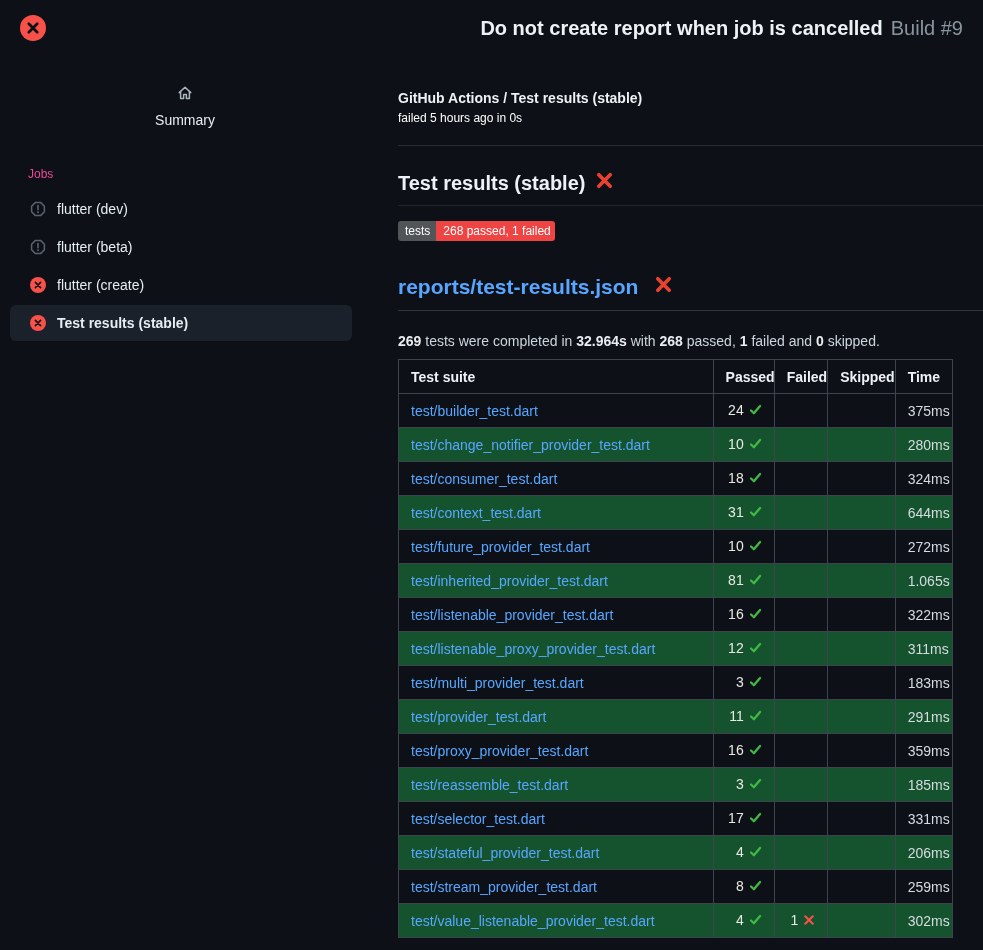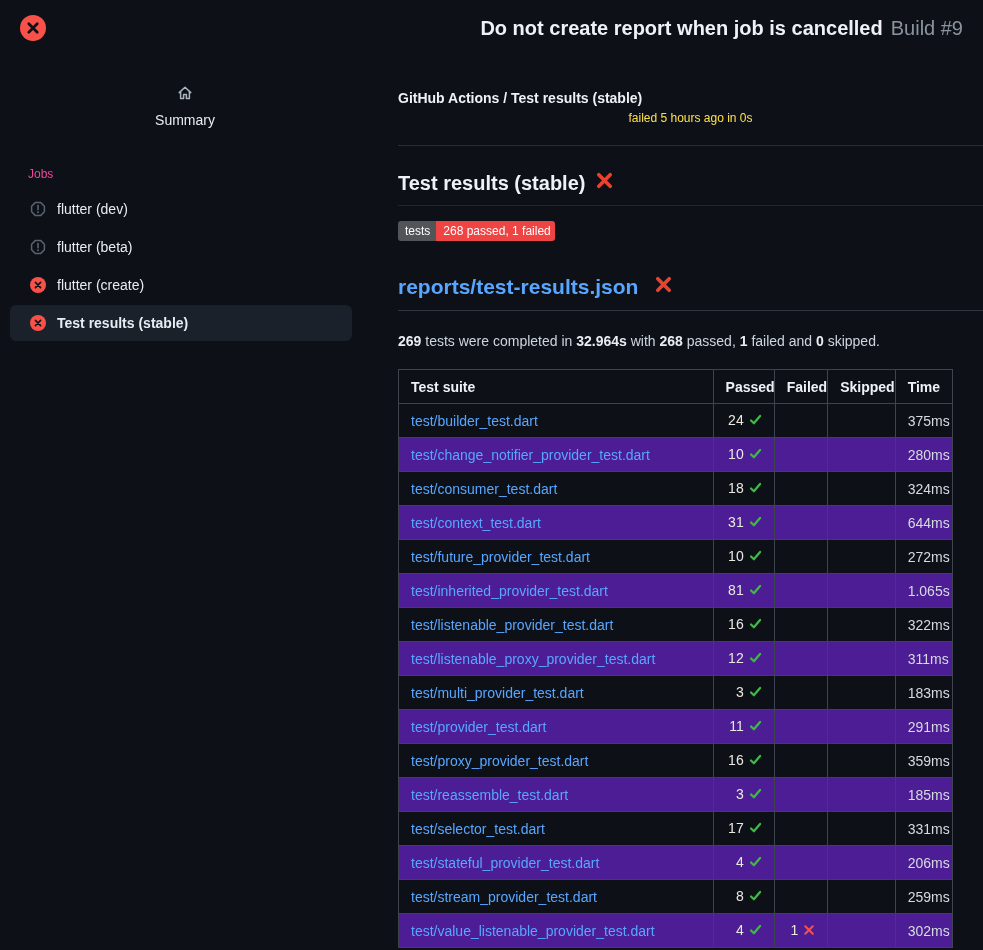--- a/index.html
+++ b/index.html
@@ -42,21 +42,21 @@
     border-radius:6px;cursor:pointer;
   }
   .job-item .lbl{font-size:14px;color:#e6edf3;white-space:nowrap;}
   .job-item.selected{background:#1a212b;}
   .job-item.selected .lbl{font-weight:700;}
   .side-item{padding-left:20px;}
   .icon16{width:16px;height:16px;flex:0 0 auto;display:block;}
 
   
   .check-title{font-size:14px;font-weight:700;color:#eef2f6;}
-  .check-meta{font-size:12px;color:#fde047;margin-top:5px;text-align:center;}
+  .check-meta{font-size:12px;color:#ffffff;margin-top:5px;}
   .divider{border:none;border-top:1px solid #262d37;margin:0;}
   .div1{margin-top:20px;}
 
   .section-title{
     display:flex;align-items:center;gap:10px;
     font-size:20px;font-weight:700;color:#eef2f6;
     margin-top:25px;padding-bottom:10px;
     border-bottom:1px solid #21262d;
   }
   .badge{display:inline-flex;margin-top:15px;border-radius:3px;overflow:hidden;
@@ -71,34 +71,34 @@
     border-bottom:1px solid #30363d;
   }
   .report-title a{color:#58a6ff;text-decoration:none;cursor:pointer;}
 
   .summary-line{margin-top:22px;color:#cdd5dd;font-size:14px;}
   .summary-line .b{font-weight:700;color:#e9edf2;}
 
   
   table.results{
     border-collapse:collapse;
-    margin-top:20px;
+    margin-top:10px;
     table-layout:fixed;
     width:555px;
     font-size:14px;
   }
   table.results th, table.results td{
     border:1px solid #3d444d;
     padding:7px 12px;
     height:19px;
     overflow:hidden;white-space:nowrap;
   }
   table.results th{font-weight:700;color:#eef2f6;text-align:right;}
   table.results th.suite{text-align:left;}
-  table.results tr.alt td{background:#4c1d95;}
+  table.results tr.alt td{background:#14532d;}
   td.suite a{color:#58a6ff;text-decoration:none;cursor:pointer;}
   td.num{text-align:right;color:#e9e9e2;}
   td.time{text-align:left;color:#d5dbe1;}
   .cellmark{display:inline-block;vertical-align:-1px;margin-left:5px;}
   .col-suite{width:247px;}
   .col-passed{width:48px;}
   .col-failed{width:42px;}
   .col-skipped{width:53px;}
   .col-time{width:45px;}
 </style>

